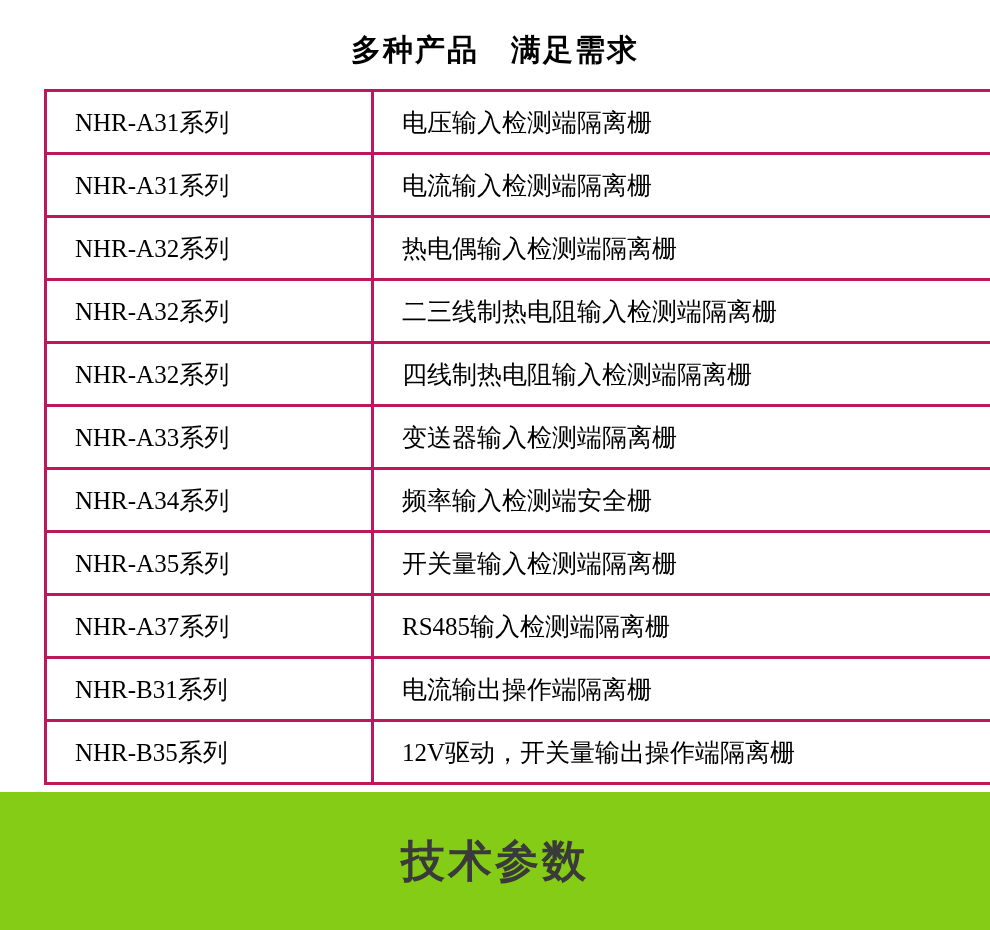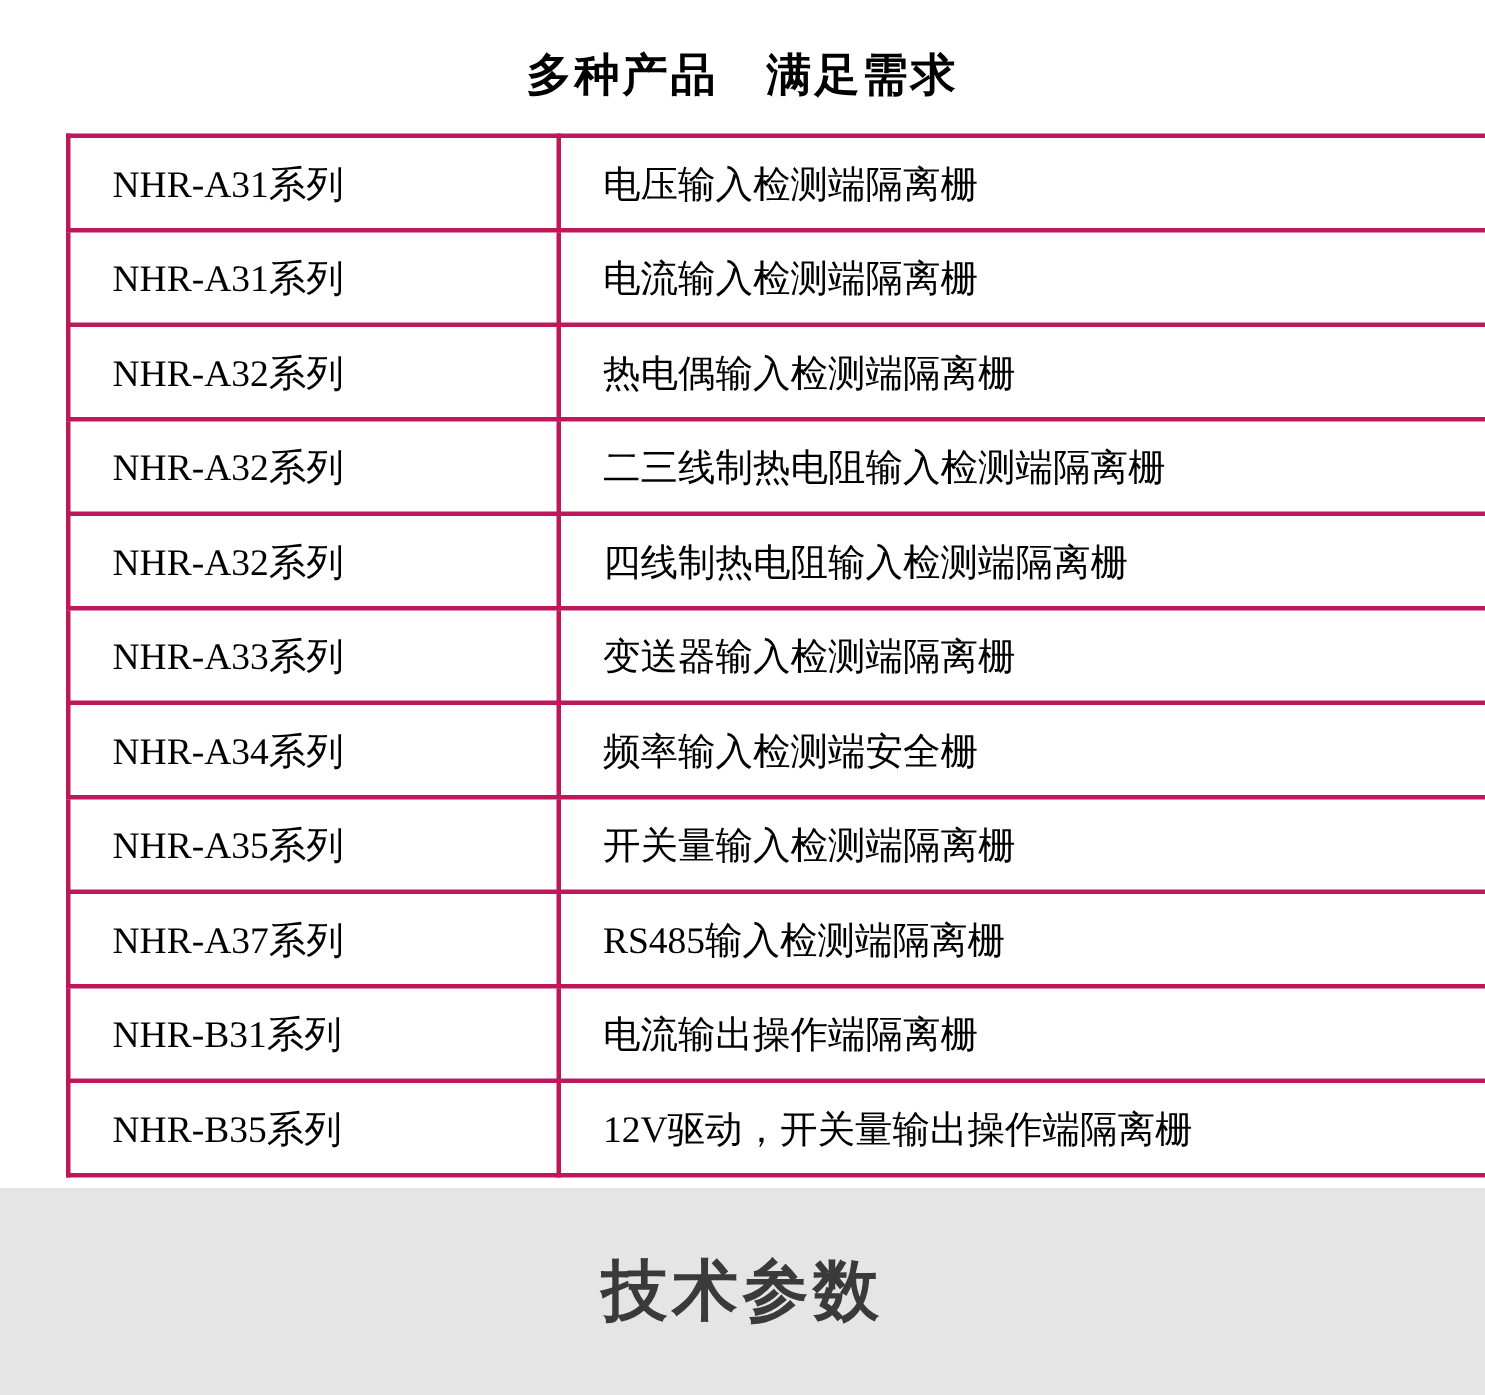--- a/index.html
+++ b/index.html
@@ -56,21 +56,21 @@
   td.desc-cell {
     width: 606px;
     font-family: "Liberation Serif", serif;
   }
   .footer-band {
     position: absolute;
     left: 0;
     bottom: 0;
     width: 990px;
     height: 138px;
-    background: #e5e5e5;
+    background: #84cc16;
     box-sizing: border-box;
     display: flex;
     flex-direction: column;
     align-items: center;
     justify-content: center;
     gap: 11px;
   }
   .footer-cn {
     font-family: "Liberation Sans", sans-serif;
     font-weight: bold;

